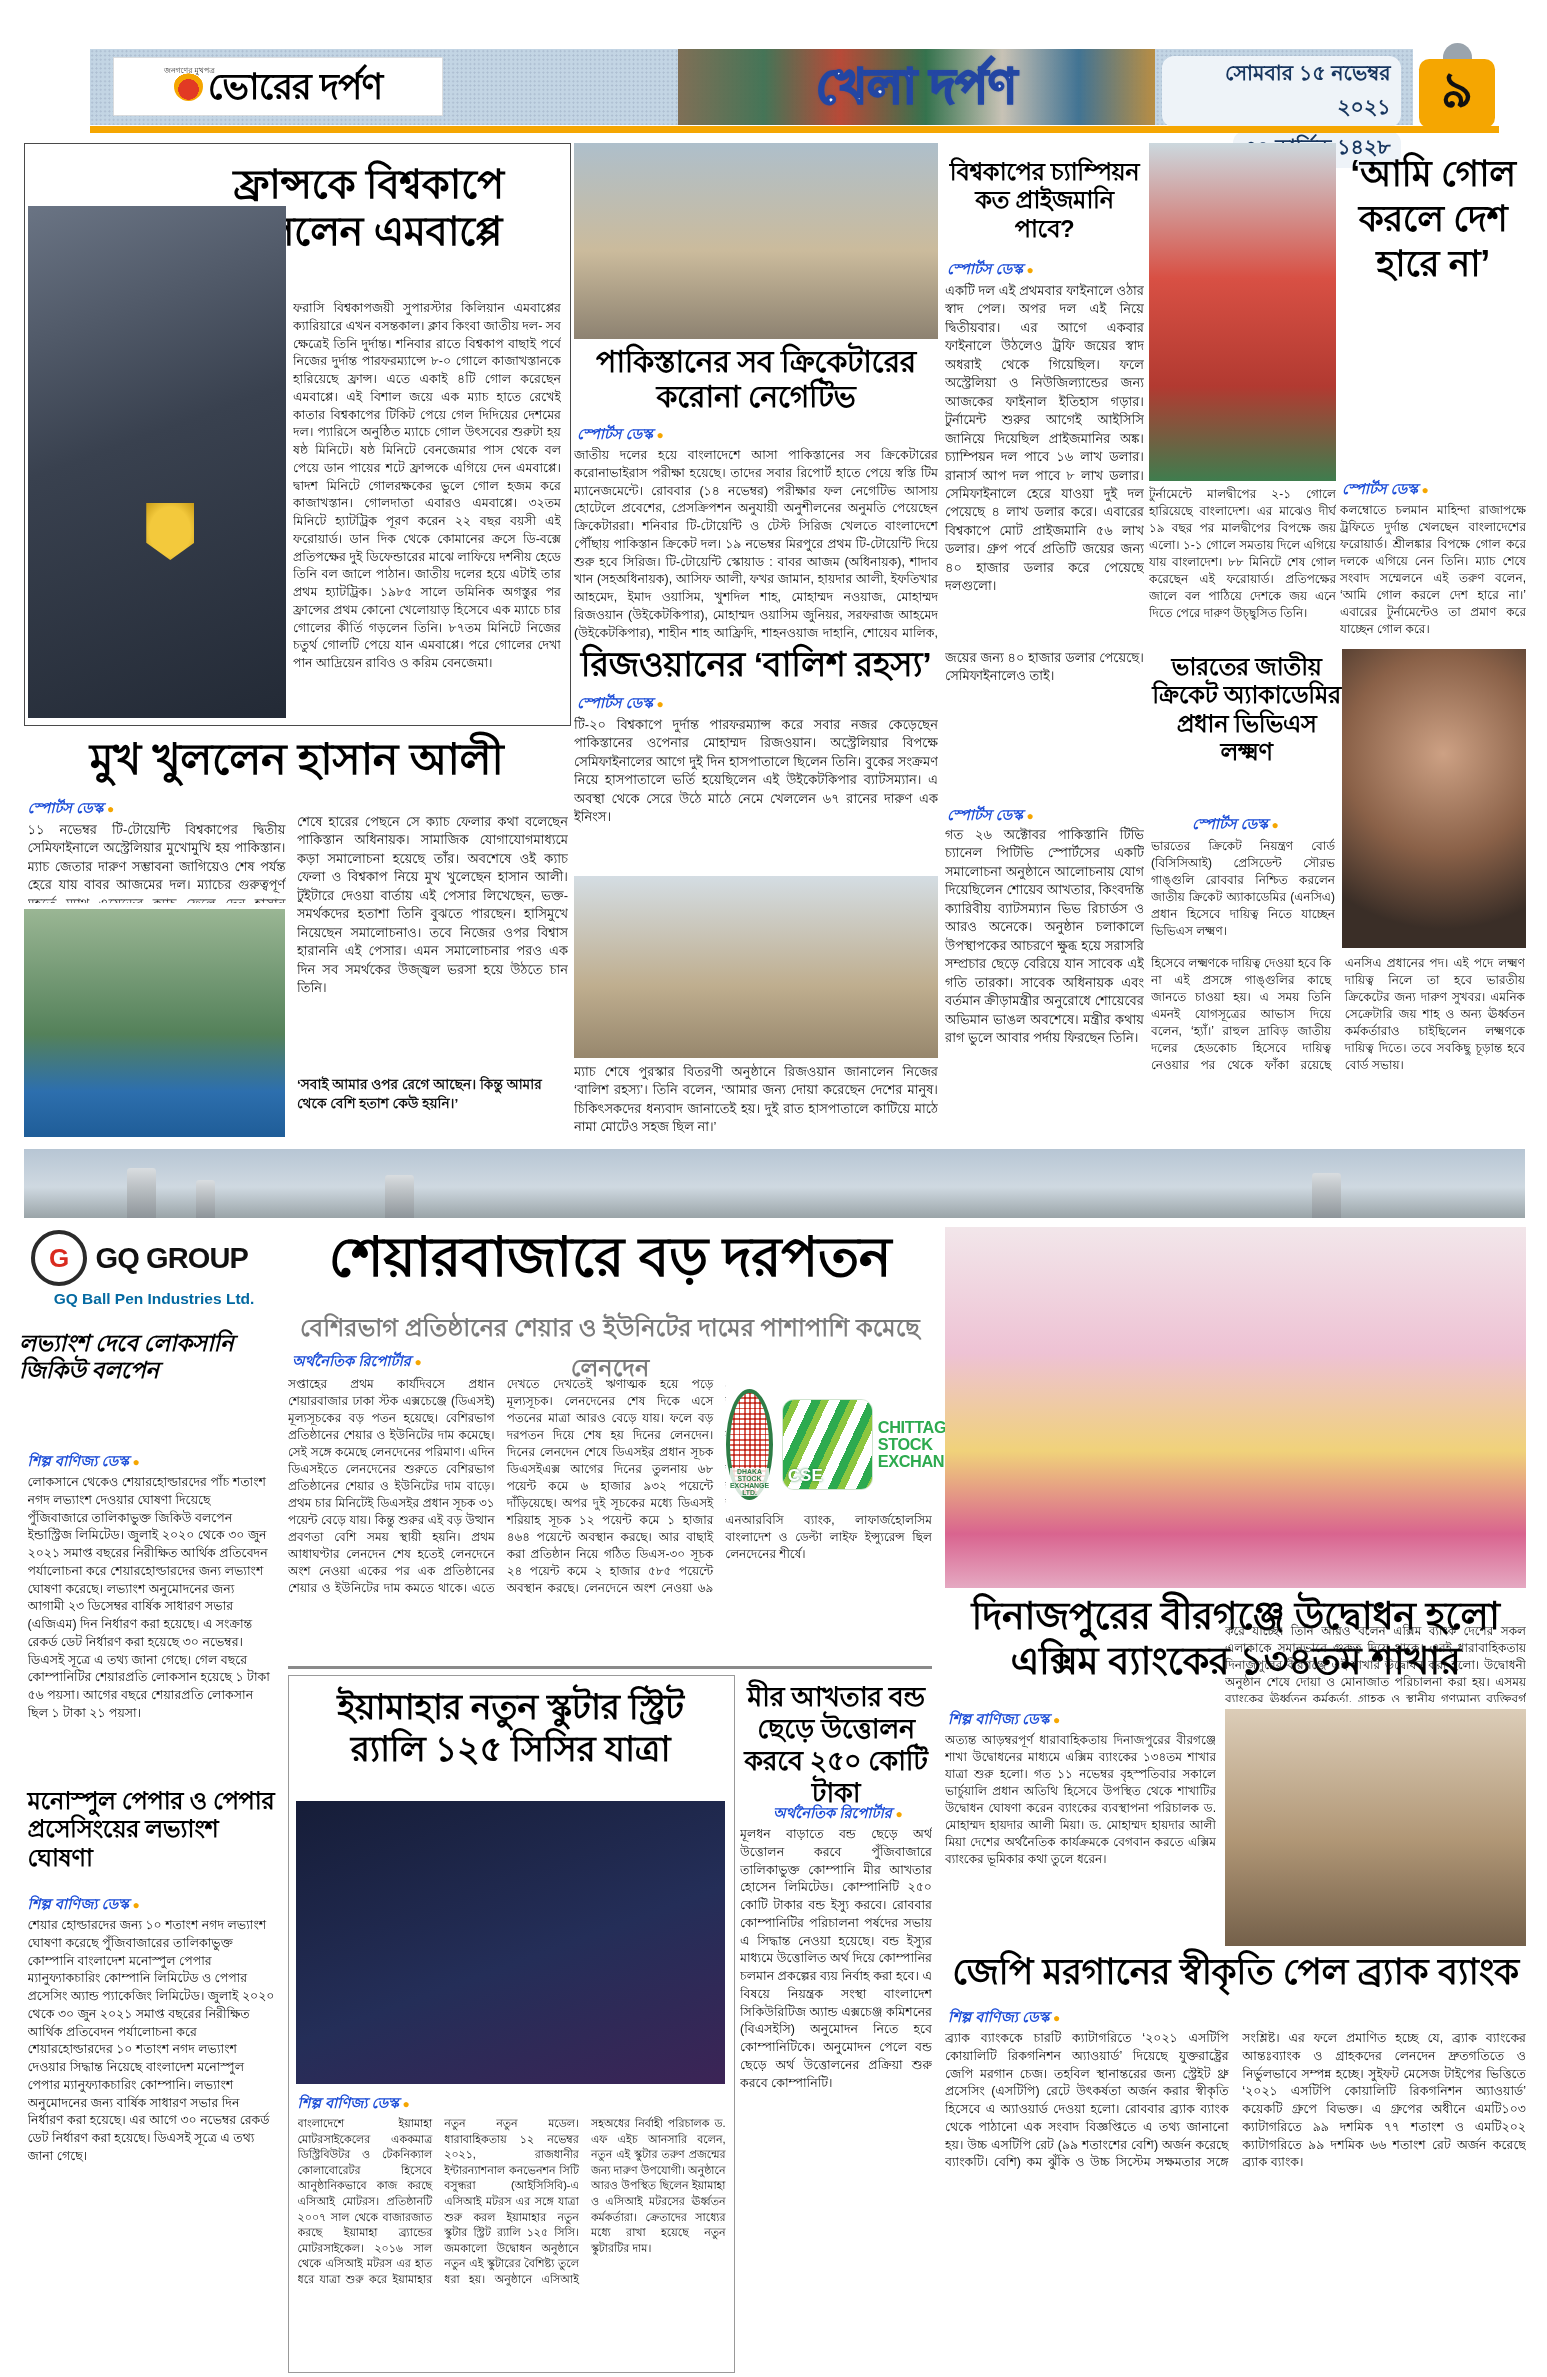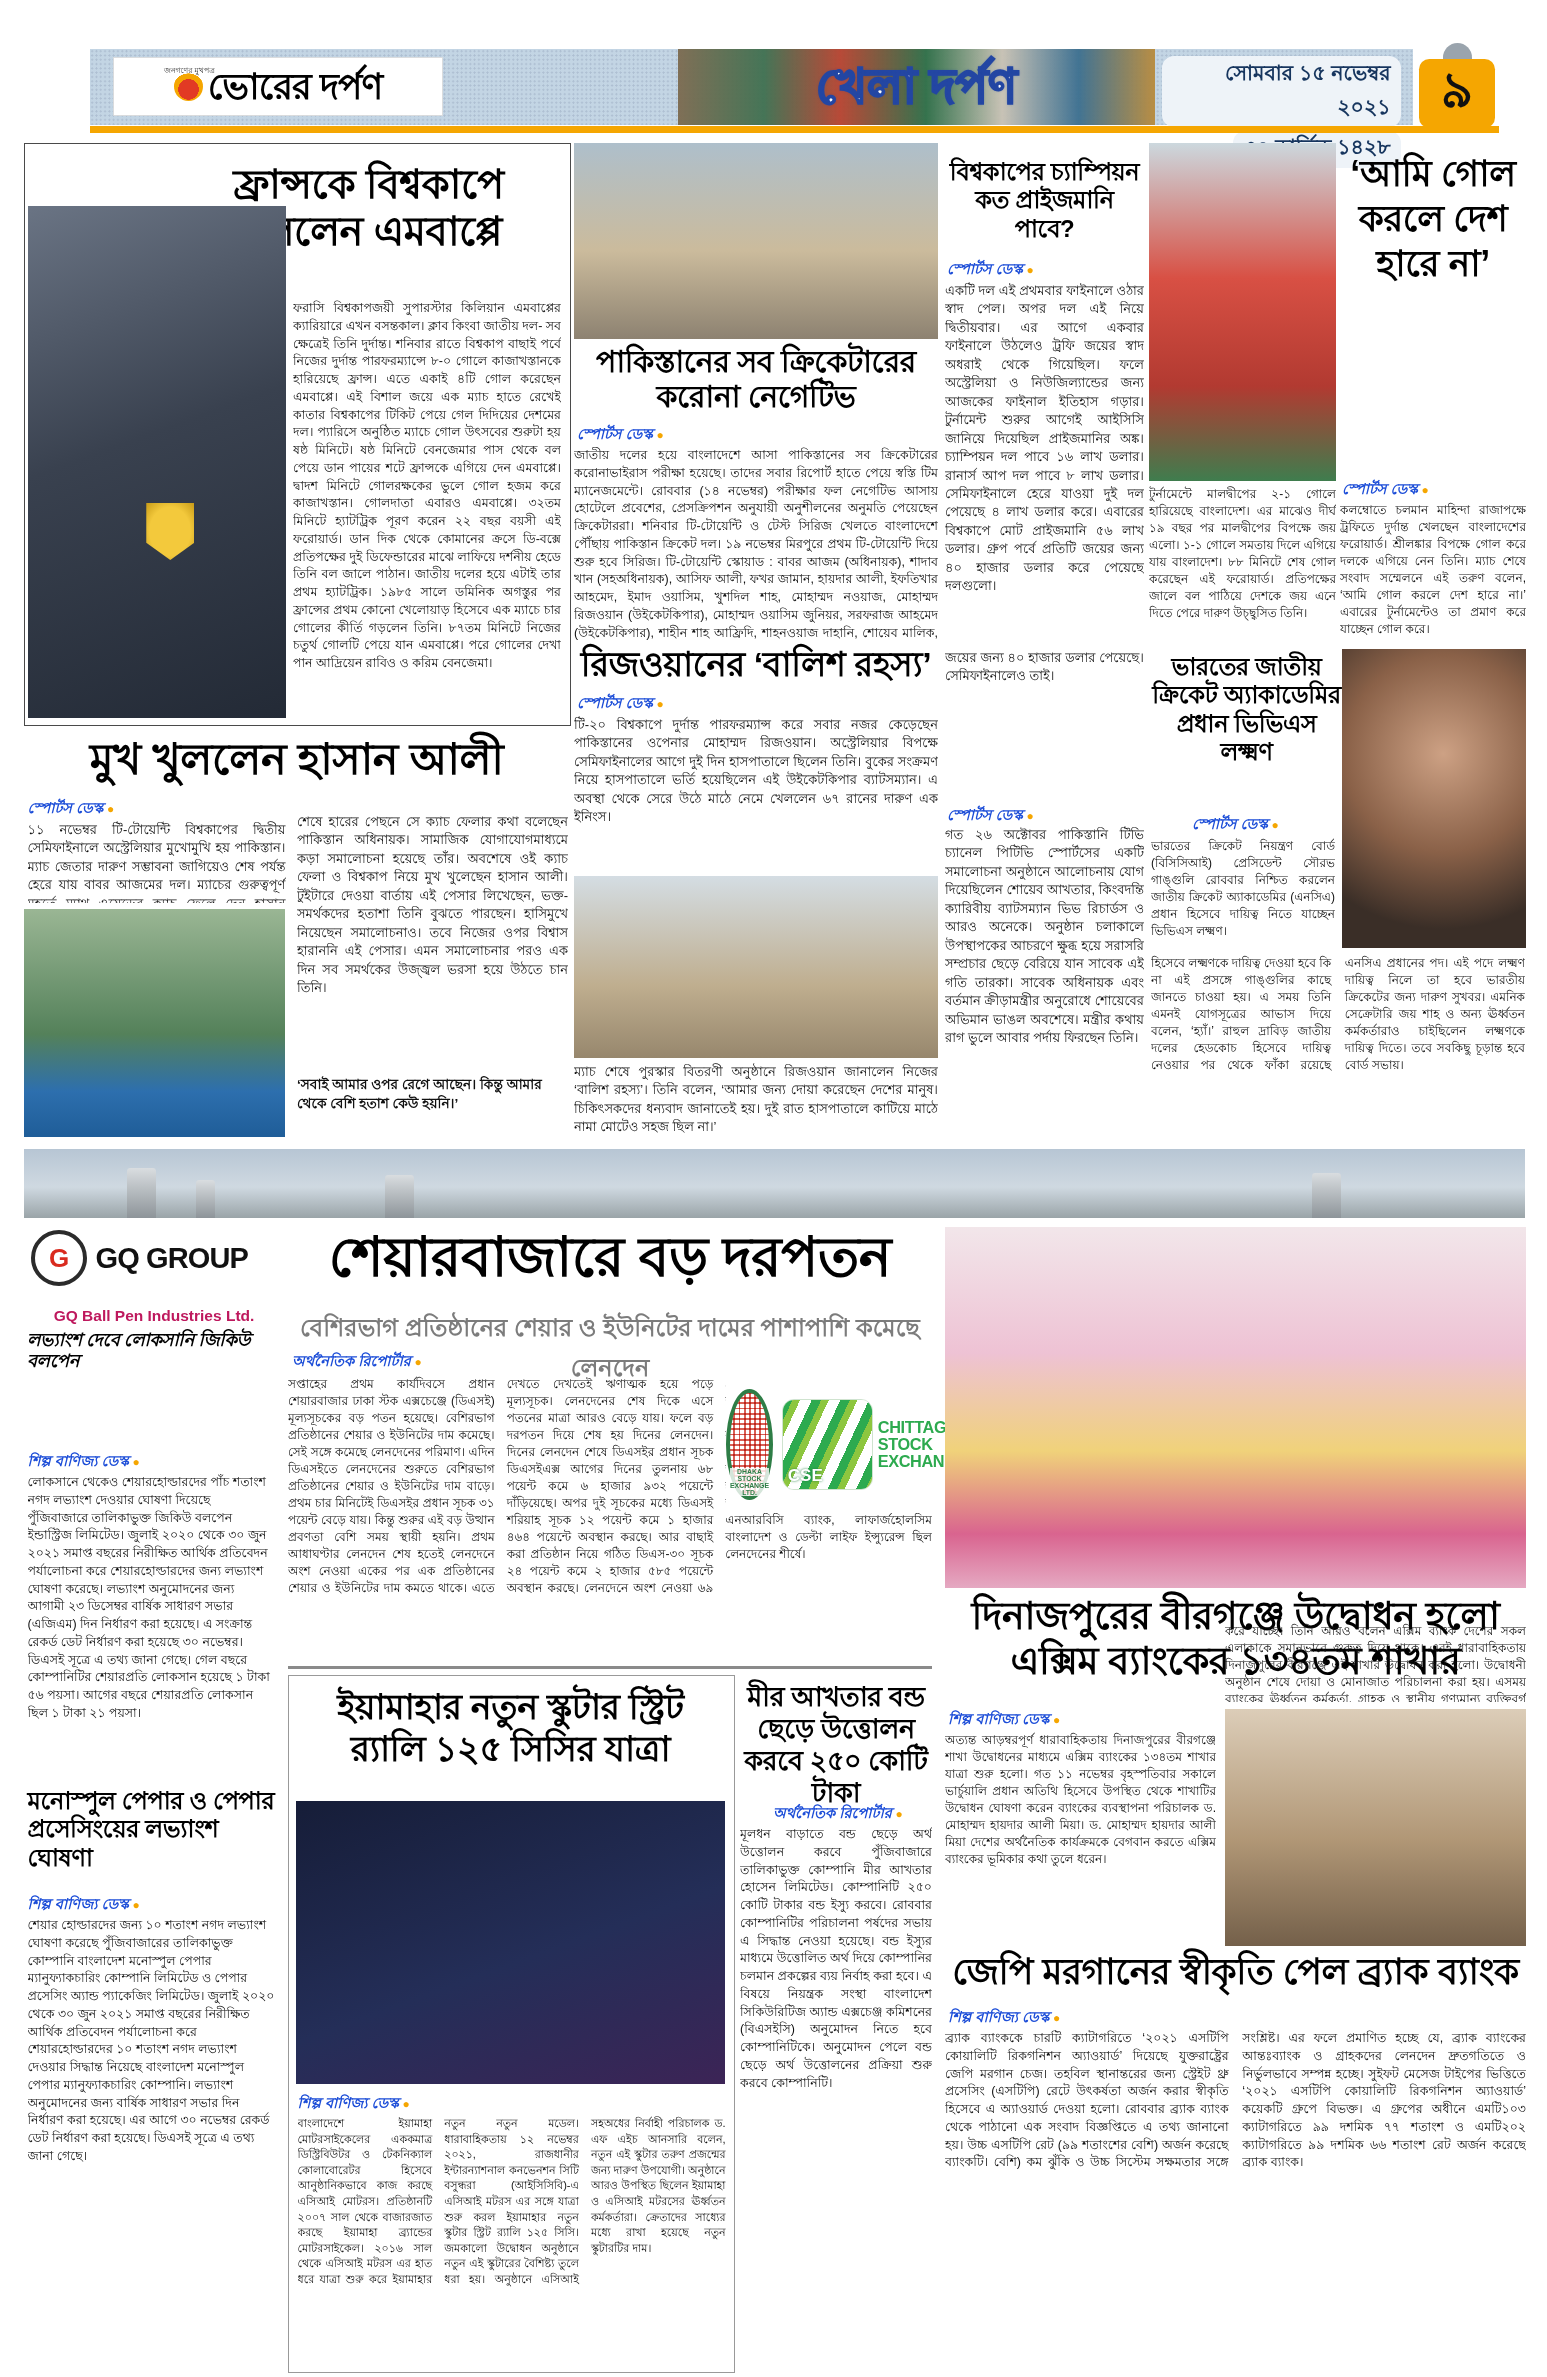--- a/index.html
+++ b/index.html
@@ -39,21 +39,21 @@
   .sectitle{background:#b9cde3;color:#2e3f63;font-weight:bold;font-size:36px;display:flex;align-items:center;justify-content:center;border-radius:3.4px;}
   .ph-exim{background:linear-gradient(180deg,#f2e6ea 0%,#eec2d4 35%,#f0d27a 62%,#d9648f 85%,#e5a9c2 100%);}
   .ph-yamaha{background:linear-gradient(160deg,#161d38 0%,#242e58 55%,#3c2456 100%);}
   .ph-brac{background:linear-gradient(180deg,#dccdb8 0%,#b19776 55%,#74604a 100%);}
   .subhead{color:#7c7c7c;font-weight:bold;text-align:center;}
   .rule{background:#8a8a8a;}
   
   .gq-row{display:flex;align-items:center;gap:8.6px;}
   .gq-mark{width:48px;height:48px;border-radius:50%;border:4.3px solid #2b2b2b;display:flex;align-items:center;justify-content:center;font-weight:bold;font-size:26px;color:#d92b1f;}
   .gq-name{font-weight:bold;font-size:29px;letter-spacing:-0.9px;color:#111;}
-  .gq-co{font-weight:bold;font-size:15.5px;color:#be185d;margin-top:21px;}
+  .gq-co{font-weight:bold;font-size:15.5px;color:#0369a1;margin-top:4px;}
   .dse{width:103px;height:103px;border-radius:50%;border:4.3px solid #2e7d46;background:
        repeating-linear-gradient(0deg,#fff 0 3.4px,#d96055 3.4px 5.2px),repeating-linear-gradient(90deg,transparent 0 3.4px,#d96055 3.4px 5.2px);
        background-blend-mode:multiply;display:flex;align-items:flex-end;justify-content:center;}
   .dse-label{font-size:6.9px;font-weight:bold;color:#2e7d46;text-align:center;background:#ffffffcc;width:100%;}
   .cse{width:89px;height:89px;border-radius:12px;background:#fff;border:0.9px solid #cfe3cf;position:relative;overflow:hidden;}
   .cse .waves{position:absolute;inset:0;background:repeating-linear-gradient(115deg,#2daa4f 0 8.6px,#8dc63f 8.6px 15.5px,#ffffff 15.5px 26px);}
   .cse .abbr{position:absolute;left:5.2px;bottom:3.4px;font-weight:bold;font-size:17px;color:#fff;text-shadow:0 0 2.6px #1c7d38;}
   .cse-text{font-weight:bold;color:#2daa4f;font-size:16.3px;line-height:1.05;letter-spacing:-0.4px;}
   .logos-card{background:#fff;display:flex;align-items:center;gap:8.6px;}
   .cols3{column-count:3;column-gap:12px;}
@@ -170,21 +170,21 @@
     <span class="chimney" style="left:1288px;height:45px;"></span>
   </div>
 
   <div class="abs" style="left:31px;top:1230px;width:246px;">
     <div class="gq-row">
       <span class="gq-mark">G</span>
       <span class="gq-name">GQ GROUP</span>
     </div>
     <div class="gq-co" style="text-align:center;">GQ Ball Pen Industries Ltd.</div>
   </div>
-  <div class="abs hl" style="left:27px;top:1330px;width:247px;font-size:18px;text-align:left;font-style:italic;">লভ্যাংশ দেবে লোকসানি জিকিউ বলপেন</div>
+  <div class="abs hl" style="left:19px;top:1330px;width:247px;font-size:23px;text-align:left;font-style:italic;">লভ্যাংশ দেবে লোকসানি জিকিউ বলপেন</div>
   <div class="abs" style="left:27.5px;top:1450px;">
     <span class="byline">শিল্প বাণিজ্য ডেস্ক</span>
     <span class="dot">●</span>
   </div>
   <div class="abs body" style="left:27.5px;top:1474px;width:247px;height:302px;font-size:12.5px;text-align:left;">লোকসানে থেকেও শেয়ারহোল্ডারদের পাঁচ শতাংশ নগদ লভ্যাংশ দেওয়ার ঘোষণা দিয়েছে পুঁজিবাজারে তালিকাভুক্ত জিকিউ বলপেন ইন্ডাস্ট্রিজ লিমিটেড। জুলাই ২০২০ থেকে ৩০ জুন ২০২১ সমাপ্ত বছরের নিরীক্ষিত আর্থিক প্রতিবেদন পর্যালোচনা করে শেয়ারহোল্ডারদের জন্য লভ্যাংশ ঘোষণা করেছে। লভ্যাংশ অনুমোদনের জন্য আগামী ২৩ ডিসেম্বর বার্ষিক সাধারণ সভার (এজিএম) দিন নির্ধারণ করা হয়েছে। এ সংক্রান্ত রেকর্ড ডেট নির্ধারণ করা হয়েছে ৩০ নভেম্বর। ডিএসই সূত্রে এ তথ্য জানা গেছে। গেল বছরে কোম্পানিটির শেয়ারপ্রতি লোকসান হয়েছে ১ টাকা ৫৬ পয়সা। আগের বছরে শেয়ারপ্রতি লোকসান ছিল ১ টাকা ২১ পয়সা।</div>
   <div class="abs hl" style="left:27.5px;top:1787px;width:247px;font-size:24px;text-align:left;">মনোস্পুল পেপার ও পেপার প্রসেসিংয়ের লভ্যাংশ ঘোষণা</div>
   <div class="abs" style="left:27.5px;top:1893px;">
     <span class="byline">শিল্প বাণিজ্য ডেস্ক</span>
     <span class="dot">●</span>
   </div>

